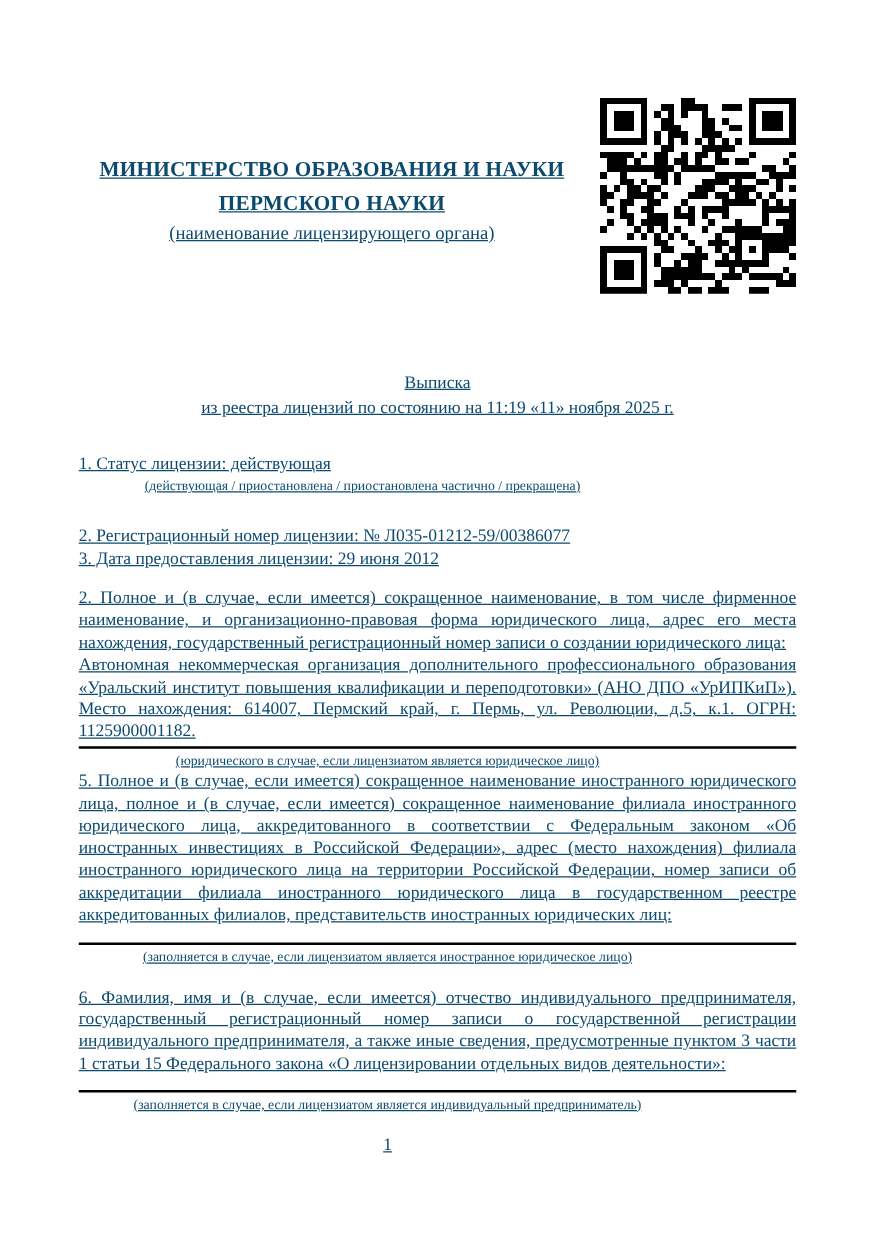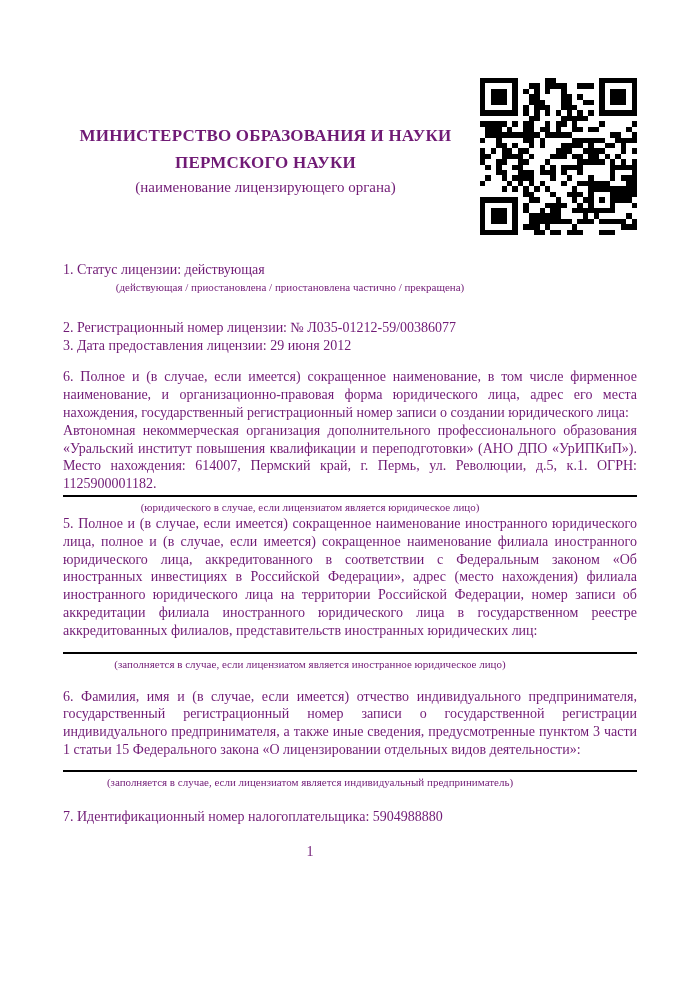--- a/index.html
+++ b/index.html
@@ -5,23 +5,24 @@
   html, body {
     margin: 0;
     padding: 0;
     background: #ffffff;
   }
   .page {
     position: relative;
     width: 670px;
     height: 989px;
     background: #ffffff;
-    color: #701a75;
+    color: #0c4a6e;
     font-family: "Liberation Serif", "DejaVu Serif", serif;
     overflow: hidden;
+    text-decoration: underline;
   }
   .content {
     padding-left: 63px;
     padding-right: 33px;
   }
   
   .header-row {
     display: flex;
     align-items: flex-start;
     margin-top: 78px;
@@ -530,53 +531,54 @@
               <rect x="17" y="28" width="1" height="1"></rect>
               <rect x="18" y="28" width="1" height="1"></rect>
               <rect x="22" y="28" width="1" height="1"></rect>
               <rect x="23" y="28" width="1" height="1"></rect>
               <rect x="24" y="28" width="1" height="1"></rect>
             </g>
           </svg>
       </div>
     </div>
 
+    <div class="doc-title">
+      <div>Выписка</div>
+      <div>из реестра лицензий по состоянию на 11:19 «11» ноября 2025 г.</div>
+    </div>
 
     <div class="sec s1">
       <p>1. Статус лицензии: действующая</p>
       <div class="sec-caption cap-narrow">(действующая / приостановлена / приостановлена частично / прекращена)</div>
     </div>
 
     <div class="sec s2">
       <p>2. Регистрационный номер лицензии: № Л035-01212-59/00386077</p>
     </div>
 
     <div class="sec s3">
       <p>3. Дата предоставления лицензии: 29 июня 2012</p>
     </div>
 
     <div class="sec s4">
-      <p>6. Полное и (в случае, если имеется) сокращенное наименование, в том числе фирменное наименование, и организационно-правовая форма юридического лица, адрес его места нахождения, государственный регистрационный номер записи о создании юридического лица:</p>
+      <p>2. Полное и (в случае, если имеется) сокращенное наименование, в том числе фирменное наименование, и организационно-правовая форма юридического лица, адрес его места нахождения, государственный регистрационный номер записи о создании юридического лица:</p>
       <p>Автономная некоммерческая организация дополнительного профессионального образования «Уральский институт повышения квалификации и переподготовки» (АНО ДПО «УрИПКиП»). Место нахождения: 614007, Пермский край, г. Пермь, ул. Революции, д.5, к.1. ОГРН: 1125900001182.</p>
       <div class="fill-rule"></div>
       <div class="sec-caption cap-rule">(юридического в случае, если лицензиатом является юридическое лицо)</div>
     </div>
 
     <div class="sec s5">
       <p>5. Полное и (в случае, если имеется) сокращенное наименование иностранного юридического лица, полное и (в случае, если имеется) сокращенное наименование филиала иностранного юридического лица, аккредитованного в соответствии с Федеральным законом «Об иностранных инвестициях в Российской Федерации», адрес (место нахождения) филиала иностранного юридического лица на территории Российской Федерации, номер записи об аккредитации филиала иностранного юридического лица в государственном реестре аккредитованных филиалов, представительств иностранных юридических лиц:</p>
       <div class="fill-rule"></div>
       <div class="sec-caption cap-rule">(заполняется в случае, если лицензиатом является иностранное юридическое лицо)</div>
     </div>
 
     <div class="sec s6">
       <p>6. Фамилия, имя и (в случае, если имеется) отчество индивидуального предпринимателя, государственный регистрационный номер записи о государственной регистрации индивидуального предпринимателя, а также иные сведения, предусмотренные пунктом 3 части 1 статьи 15 Федерального закона «О лицензировании отдельных видов деятельности»:</p>
       <div class="fill-rule"></div>
       <div class="sec-caption cap-rule">(заполняется в случае, если лицензиатом является индивидуальный предприниматель)</div>
     </div>
 
-    <div class="sec s7">
-      <p>7. Идентификационный номер налогоплательщика: 5904988880</p>
-    </div>
 
     <div class="page-number">1</div>
 
   </div>
 </div>
 
 </body></html>

